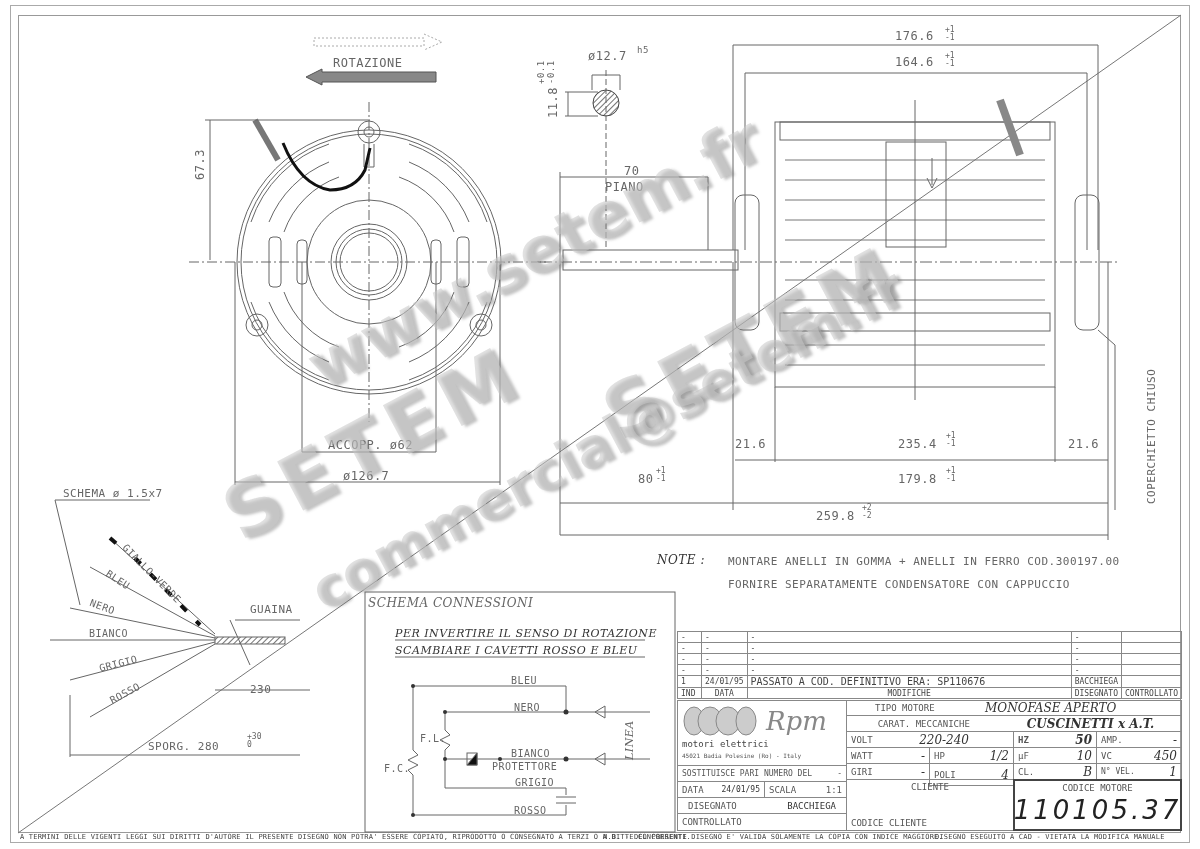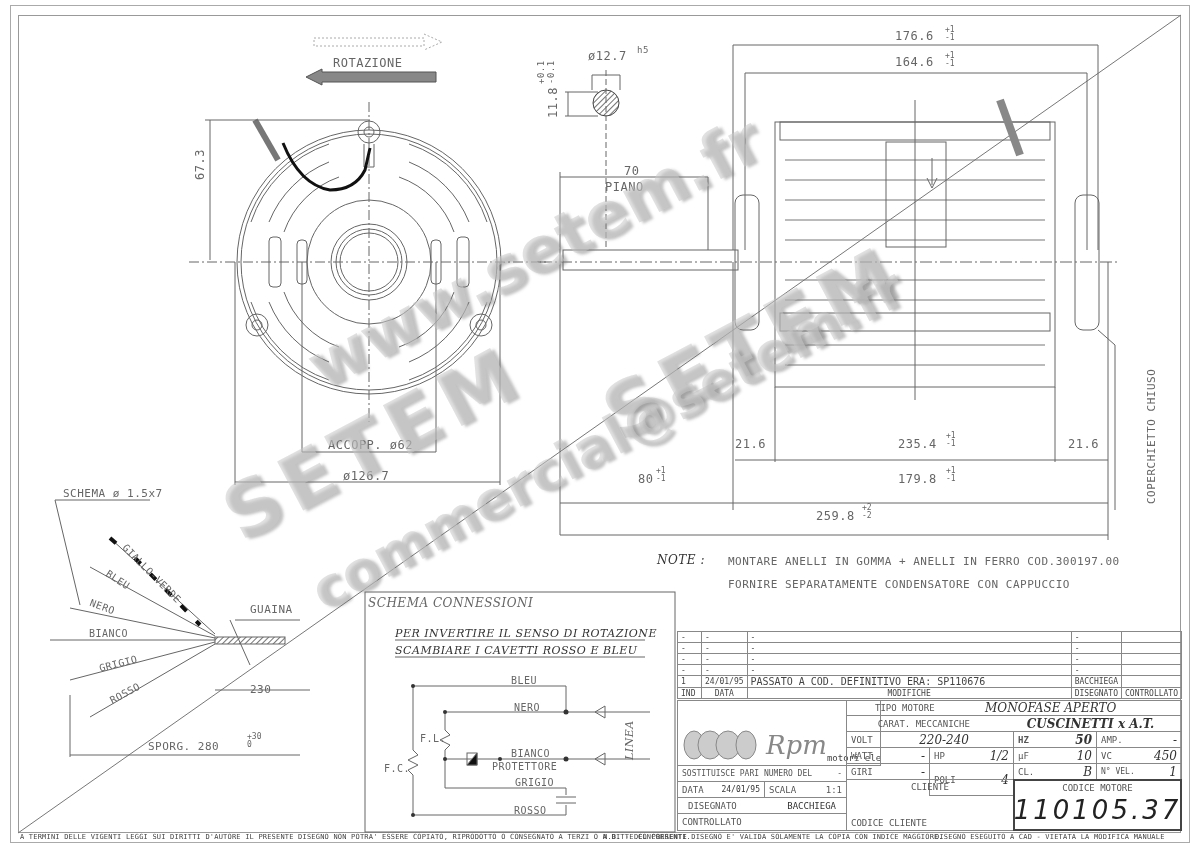--- a/index.html
+++ b/index.html
@@ -300,21 +300,21 @@
   <tr>
         <td>IND</td>
         <td style="text-align:center">DATA</td>
         <td style="text-align:center">MODIFICHE</td>
         <td>DISEGNATO</td>
         <td>CONTROLLATO</td>
       </tr>
 </tbody>
   </table>
 
-<div class="cell" style="left:677px;top:700px;width:204px;height:66px;flex-direction:row;align-items:flex-end;padding:2px 4px;">
+<div class="cell" style="left:677px;top:700px;width:170px;height:66px;flex-direction:column;align-items:flex-start;padding:2px 4px;">
   <div style="display:flex;align-items:center;gap:6px;height:36px;">
     <svg width="78" height="30">
       <g fill="#ccc" stroke="#888">
           <ellipse cx="12" cy="15" rx="10" ry="14"></ellipse>
           <ellipse cx="28" cy="15" rx="12" ry="14"></ellipse>
           <ellipse cx="46" cy="15" rx="12" ry="14"></ellipse>
           <ellipse cx="64" cy="15" rx="10" ry="14"></ellipse>
         </g>
     </svg>
     <span style="font-family:'DejaVu Serif','Liberation Serif',serif;font-style:italic;font-size:26px;color:#888;">Rpm</span>
@@ -359,21 +359,21 @@
   </div>
 <div class="cell" style="left:1096px;top:747px;width:86px;height:17px;justify-content:space-between;padding:0 4px;">
     <span style="font-size:9px">VC</span>
     <span class="val">450</span>
   </div>
 
 <div class="cell" style="left:846px;top:763px;width:84px;height:17px;justify-content:space-between;padding:0 4px;">
     <span style="font-size:9px">GIRI</span>
     <span class="val">-</span>
   </div>
-<div class="cell" style="left:929px;top:763px;width:85px;height:33px;justify-content:space-between;padding:0 4px;">
+<div class="cell" style="left:929px;top:763px;width:85px;height:23px;justify-content:space-between;padding:0 4px;">
     <span style="font-size:9px">POLI</span>
     <span class="val">4</span>
   </div>
 <div class="cell" style="left:1013px;top:763px;width:84px;height:17px;justify-content:space-between;padding:0 4px;">
     <span style="font-size:9px">CL.</span>
     <span class="val">B</span>
   </div>
 <div class="cell" style="left:1096px;top:763px;width:86px;height:17px;justify-content:space-between;padding:0 4px;">
     <span style="font-size:8px">N° VEL.</span>
     <span class="val">1</span>

